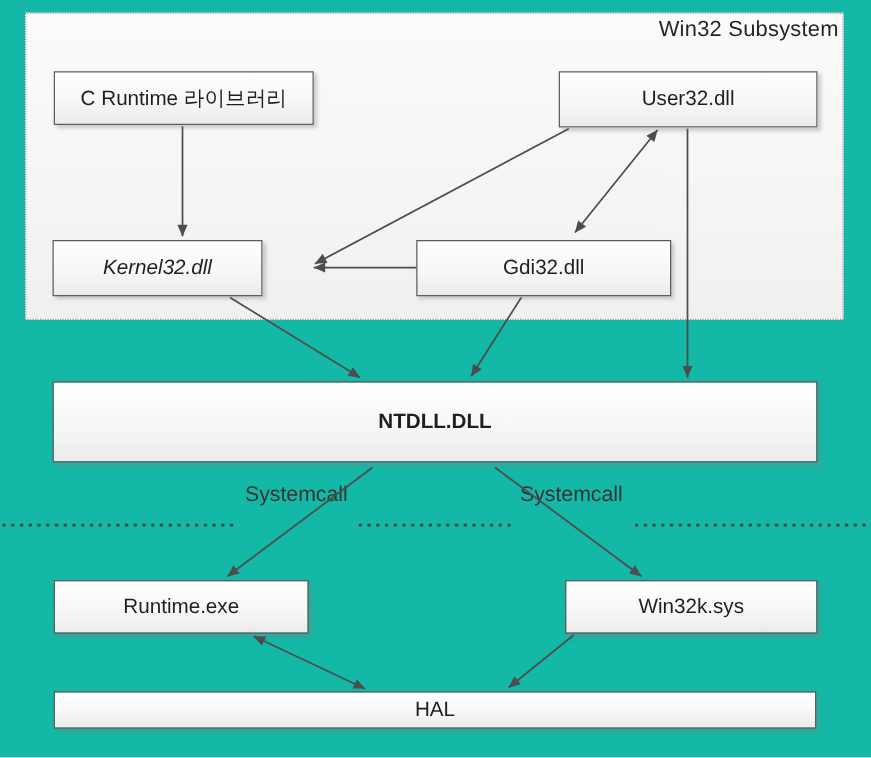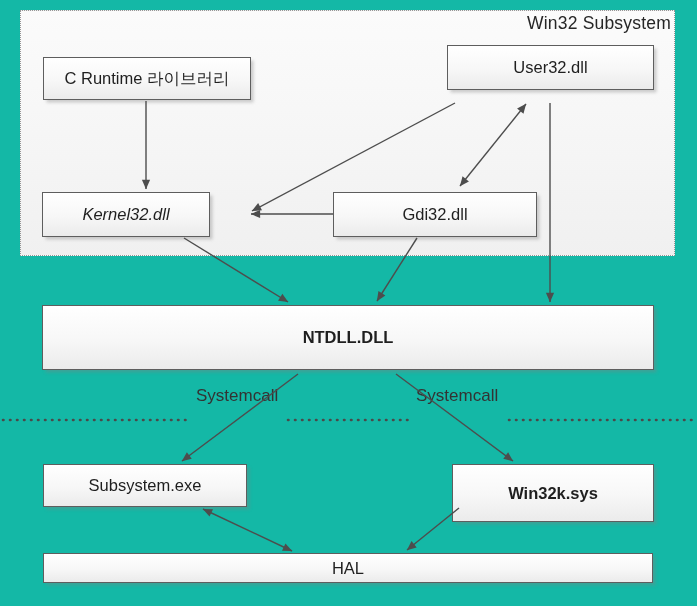--- a/index.html
+++ b/index.html
@@ -34,26 +34,26 @@
     justify-content: center;
     box-sizing: border-box;
     border: 1.5px solid #5e5e5e;
     background: linear-gradient(180deg, #ffffff 0%, #f7f7f7 55%, #ebebeb 100%);
     box-shadow: 2.5px 2.5px 3px rgba(130,130,130,0.38);
     font-size: 16.5px;
     color: #1f1f1f;
     white-space: nowrap;
   }
   #node-c-runtime { left: 43px;  top: 57px;  width: 208px; height: 43px; }
-  #node-user32    { left: 447px; top: 45px;  width: 207px; height: 45px; }
+  #node-user32    { left: 447px; top: 57px;  width: 207px; height: 45px; }
   #node-kernel32  { left: 42px;  top: 192px; width: 168px; height: 45px; font-style: italic; }
   #node-gdi32     { left: 333px; top: 192px; width: 204px; height: 45px; }
   #node-ntdll     { left: 42px;  top: 305px; width: 612px; height: 65px; font-weight: bold; }
   #node-ntoskrnl  { left: 43px;  top: 464px; width: 204px; height: 43px; }
-  #node-win32k    { left: 452px; top: 464px; width: 202px; height: 58px; font-weight: bold; }
+  #node-win32k    { left: 452px; top: 464px; width: 202px; height: 43px; }
   #node-hal       { left: 43px;  top: 553px; width: 610px; height: 30px; }
   .syscall-label {
     position: absolute;
     top: 386px;
     font-size: 17px;
     color: #333333;
     background: transparent;
   }
   #syscall-left  { left: 196px; }
   #syscall-right { left: 416px; }
@@ -88,21 +88,21 @@
   <div class="node" id="node-kernel32">
     <span>Kernel32.dll</span>
   </div>
   <div class="node" id="node-gdi32">
     <span>Gdi32.dll</span>
   </div>
   <div class="node" id="node-ntdll">
     <span>NTDLL.DLL</span>
   </div>
   <div class="node" id="node-ntoskrnl">
-    <span>Subsystem.exe</span>
+    <span>Runtime.exe</span>
   </div>
   <div class="node" id="node-win32k">
     <span>Win32k.sys</span>
   </div>
   <div class="node" id="node-hal">
     <span>HAL</span>
   </div>
 
   <div class="syscall-label" id="syscall-left">Systemcall</div>
   <div class="syscall-label" id="syscall-right">Systemcall</div>

